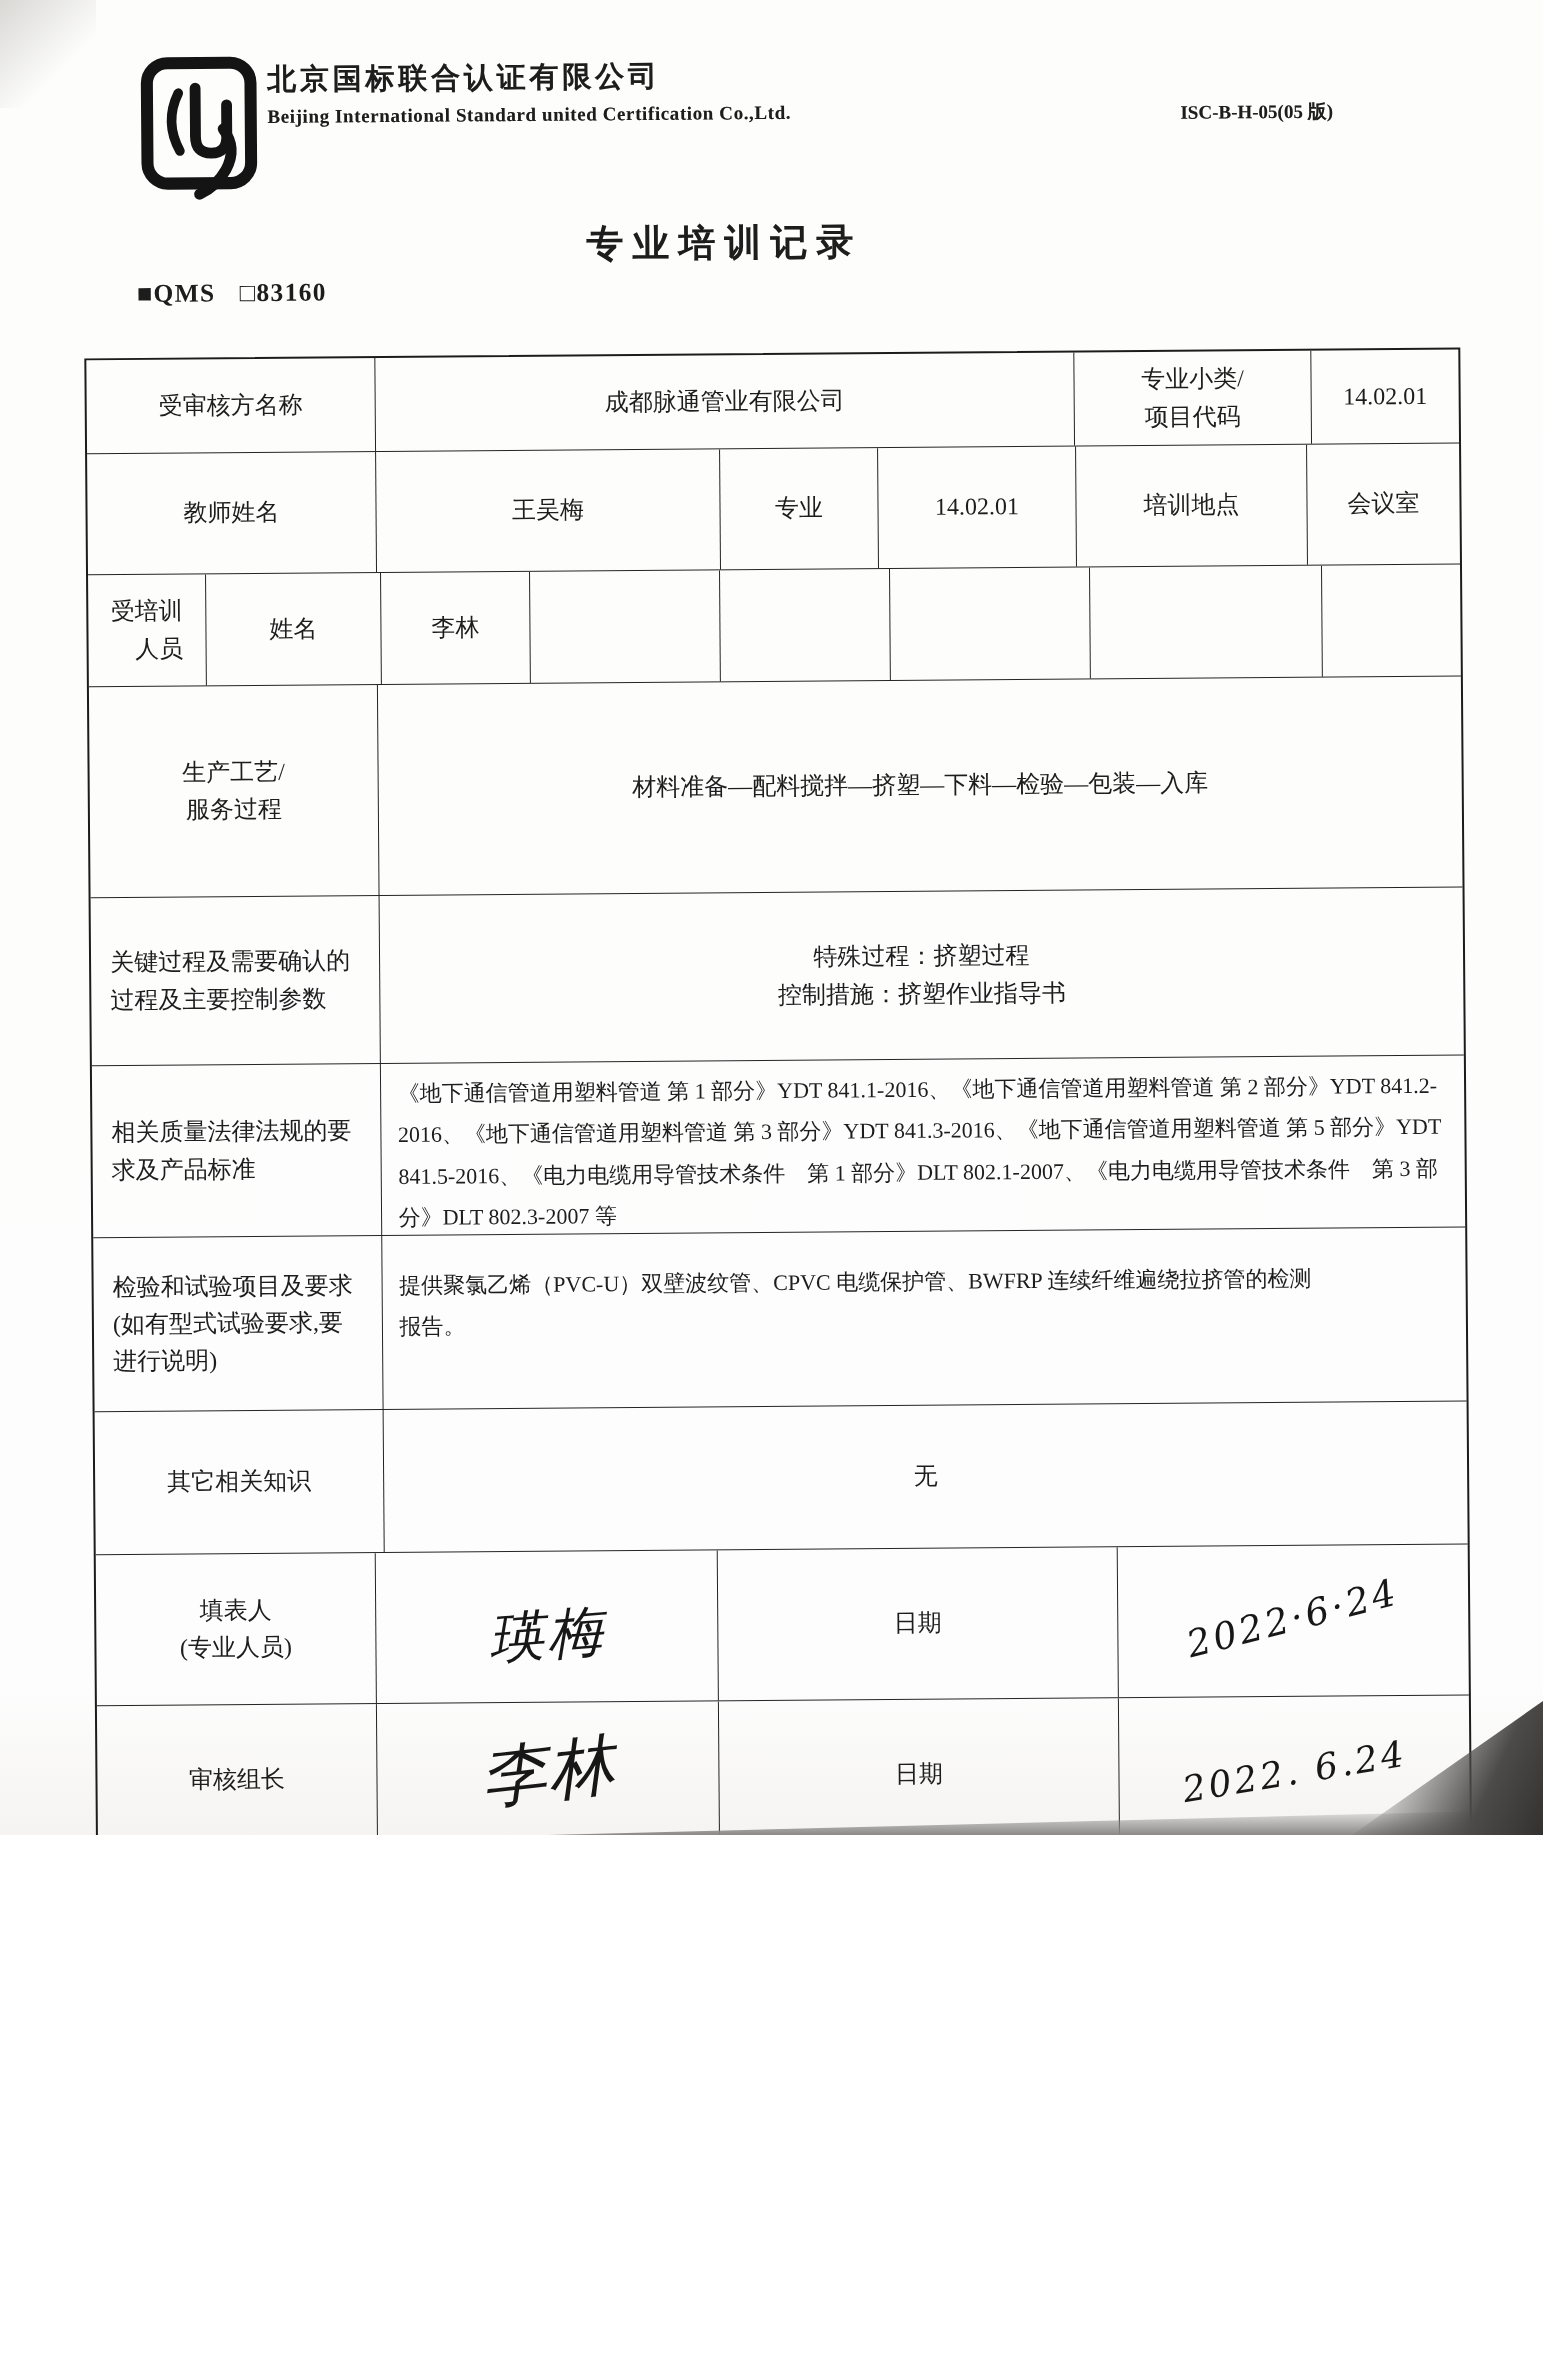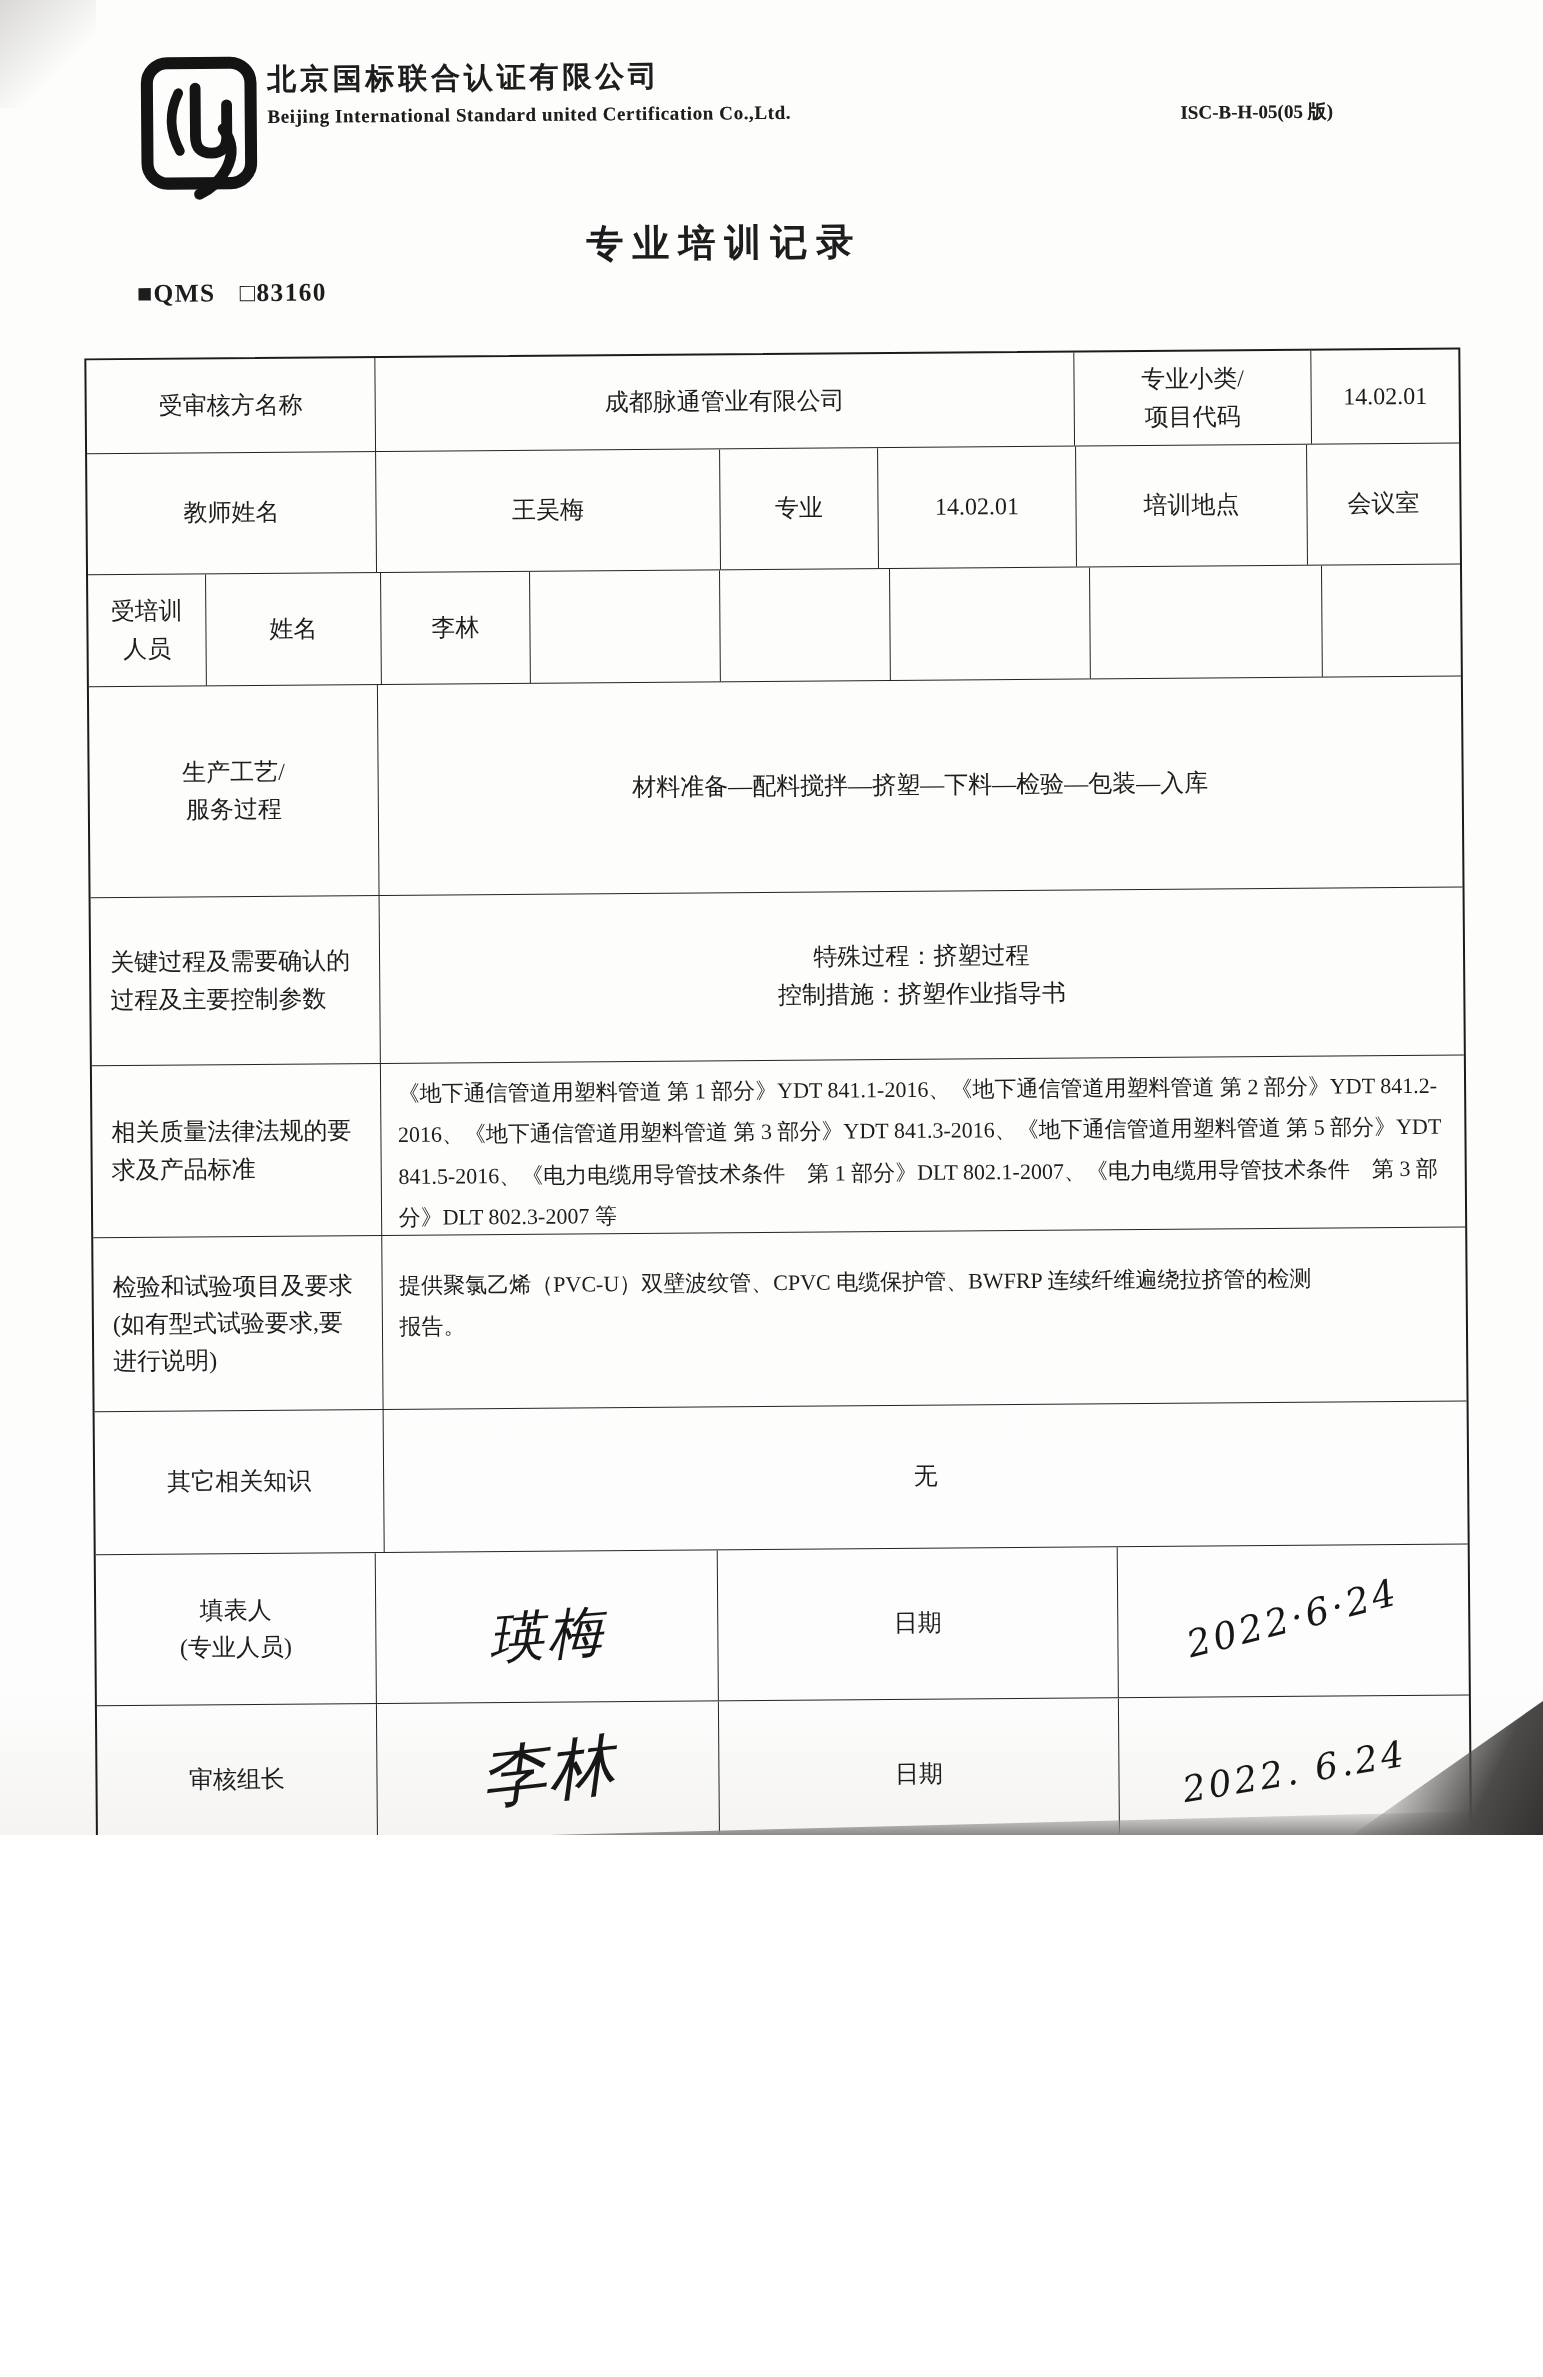--- a/index.html
+++ b/index.html
@@ -97,21 +97,21 @@
       <div class="row r2">
         <div class="cell" style="width:288px;">教师姓名</div>
         <div class="cell" style="width:344px;">王吴梅</div>
         <div class="cell" style="width:158px;">专业</div>
         <div class="cell" style="width:198px;">14.02.01</div>
         <div class="cell" style="width:231px;">培训地点</div>
         <div class="cell" style="flex:1;">会议室</div>
       </div>
 
       <div class="row r3">
-        <div class="cell preline" style="width:117px;">受培训
+        <div class="cell preline" style="width:117px;text-align:right;">受培训
 人员</div>
         <div class="cell" style="width:175px;">姓名</div>
         <div class="cell" style="width:149px;">李林</div>
         <div class="cell" style="width:190px;"></div>
         <div class="cell" style="width:170px;"></div>
         <div class="cell" style="width:200px;"></div>
         <div class="cell" style="width:232px;"></div>
         <div class="cell" style="flex:1;"></div>
       </div>
 

